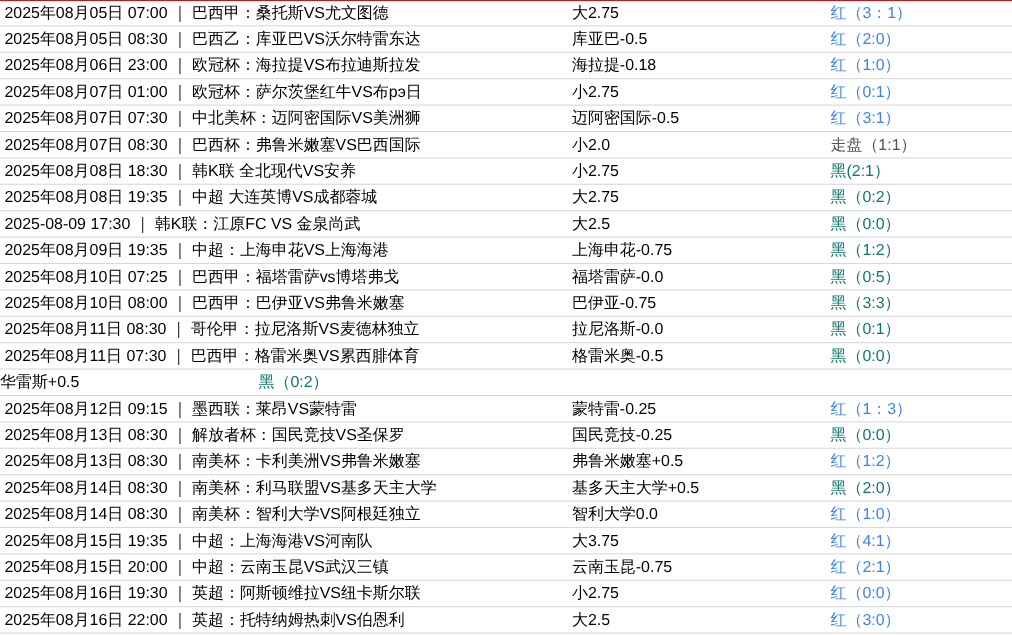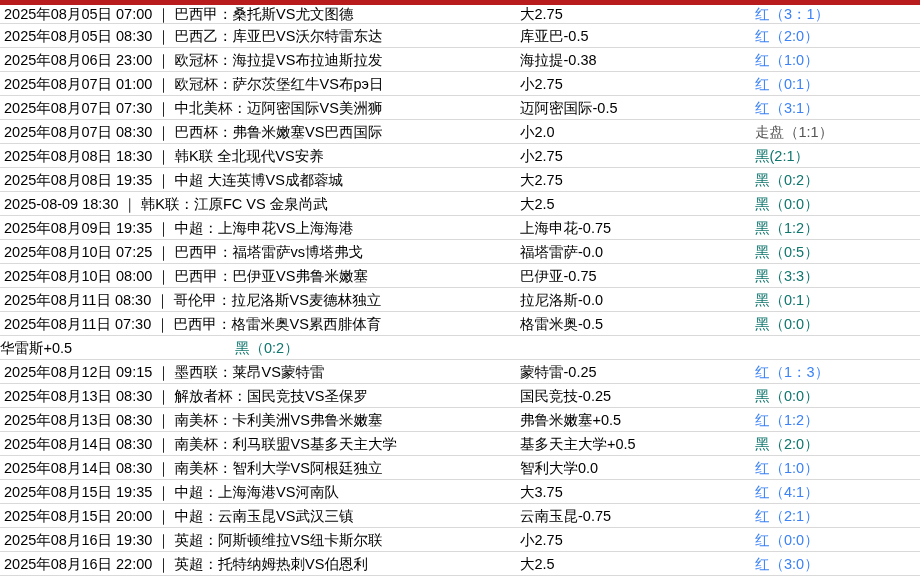--- a/index.html
+++ b/index.html
@@ -21,21 +21,21 @@
     display: flex;
     align-items: center;
     height: 24px;
     box-sizing: border-box;
     border-bottom: 1px solid #d9d9d9;
     font-size: 14.5px;
     line-height: 24px;
     white-space: nowrap;
   }
   .row:first-child {
-    border-top: 5px solid #b91c1c;
+    border-top: 1px solid #b91c1c;
   }
   .c-match {
     width: 520px;
     padding-left: 4px;
     box-sizing: border-box;
     overflow: hidden;
     text-overflow: clip;
   }
   .c-handicap {
     width: 235px;
@@ -60,21 +60,21 @@
       <div class="c-handicap">大2.75</div>
       <div class="c-result res-red">红（3：1）</div>
     </div>
     <div class="row">
       <div class="c-match">2025年08月05日 08:30 ｜ 巴西乙：库亚巴VS沃尔特雷东达</div>
       <div class="c-handicap">库亚巴-0.5</div>
       <div class="c-result res-red">红（2:0）</div>
     </div>
     <div class="row">
       <div class="c-match">2025年08月06日 23:00 ｜ 欧冠杯：海拉提VS布拉迪斯拉发</div>
-      <div class="c-handicap">海拉提-0.38</div>
+      <div class="c-handicap">海拉提-0.18</div>
       <div class="c-result res-red">红（1:0）</div>
     </div>
     <div class="row">
       <div class="c-match">2025年08月07日 01:00 ｜ 欧冠杯：萨尔茨堡红牛VS布рэ日</div>
       <div class="c-handicap">小2.75</div>
       <div class="c-result res-red">红（0:1）</div>
     </div>
     <div class="row">
       <div class="c-match">2025年08月07日 07:30 ｜ 中北美杯：迈阿密国际VS美洲狮</div>
       <div class="c-handicap">迈阿密国际-0.5</div>
@@ -89,21 +89,21 @@
       <div class="c-match">2025年08月08日 18:30 ｜ 韩K联 全北现代VS安养</div>
       <div class="c-handicap">小2.75</div>
       <div class="c-result res-black">黑(2:1）</div>
     </div>
     <div class="row">
       <div class="c-match">2025年08月08日 19:35 ｜ 中超 大连英博VS成都蓉城</div>
       <div class="c-handicap">大2.75</div>
       <div class="c-result res-black">黑（0:2）</div>
     </div>
     <div class="row">
-      <div class="c-match">2025-08-09 18:30 ｜ 韩K联：江原FC VS 金泉尚武</div>
+      <div class="c-match">2025-08-09 17:30 ｜ 韩K联：江原FC VS 金泉尚武</div>
       <div class="c-handicap">大2.5</div>
       <div class="c-result res-black">黑（0:0）</div>
     </div>
     <div class="row">
       <div class="c-match">2025年08月09日 19:35 ｜ 中超：上海申花VS上海海港</div>
       <div class="c-handicap">上海申花-0.75</div>
       <div class="c-result res-black">黑（1:2）</div>
     </div>
     <div class="row">
       <div class="c-match">2025年08月10日 07:25 ｜ 巴西甲：福塔雷萨vs博塔弗戈</div>

